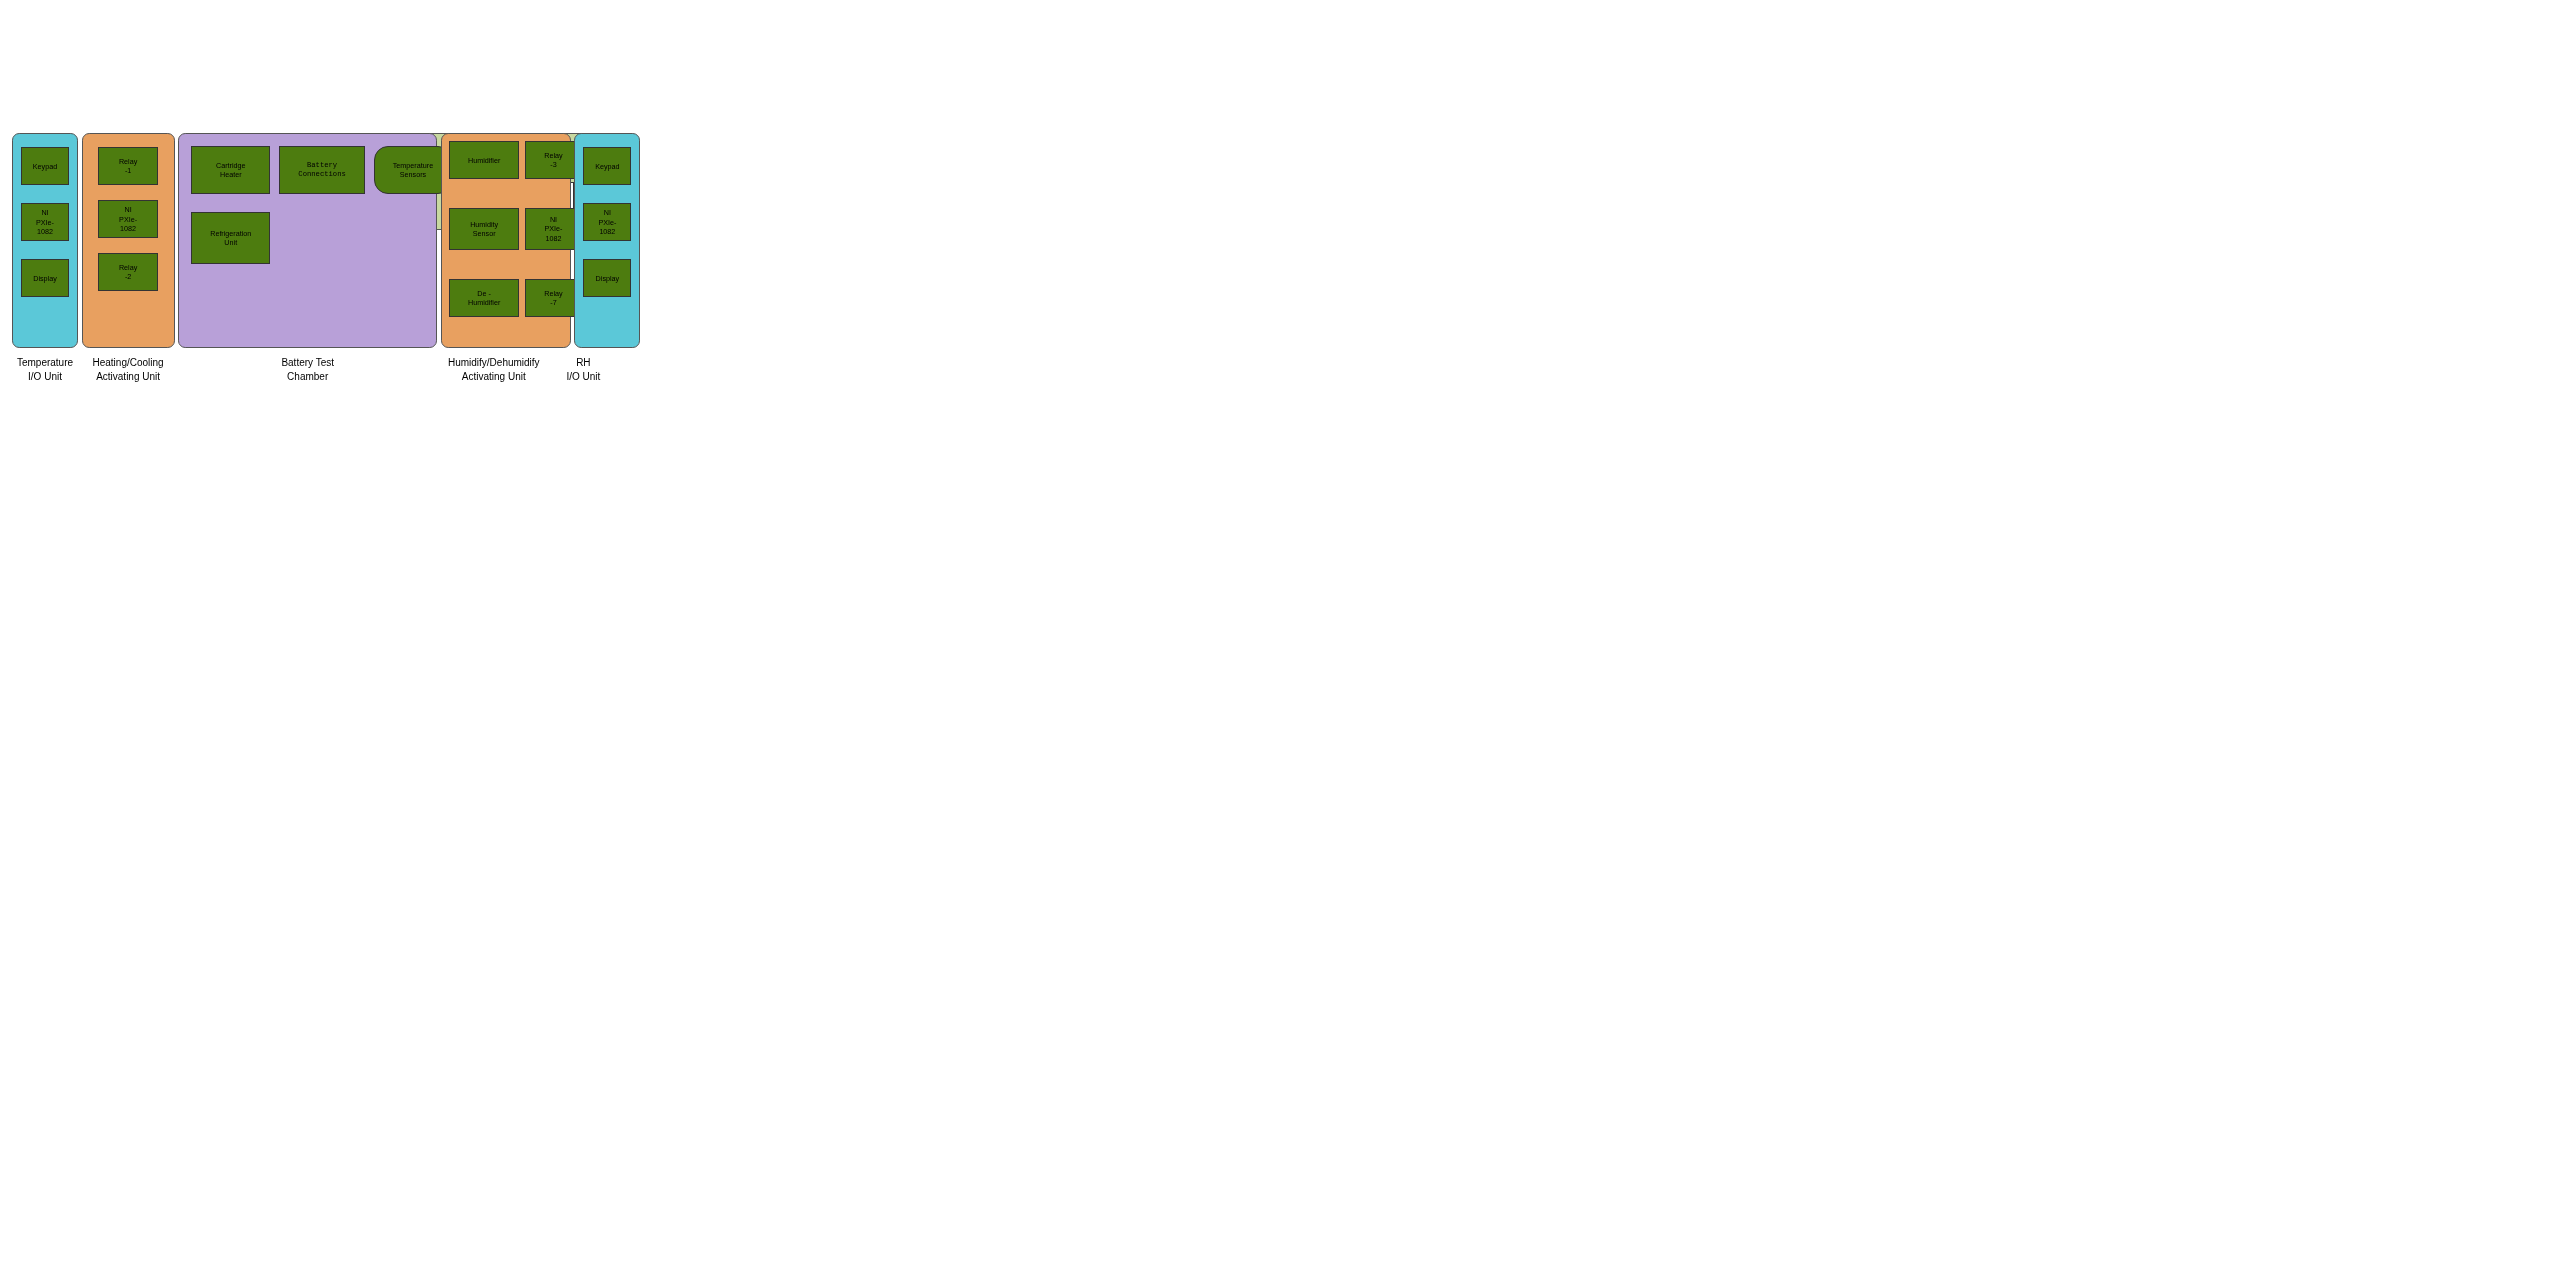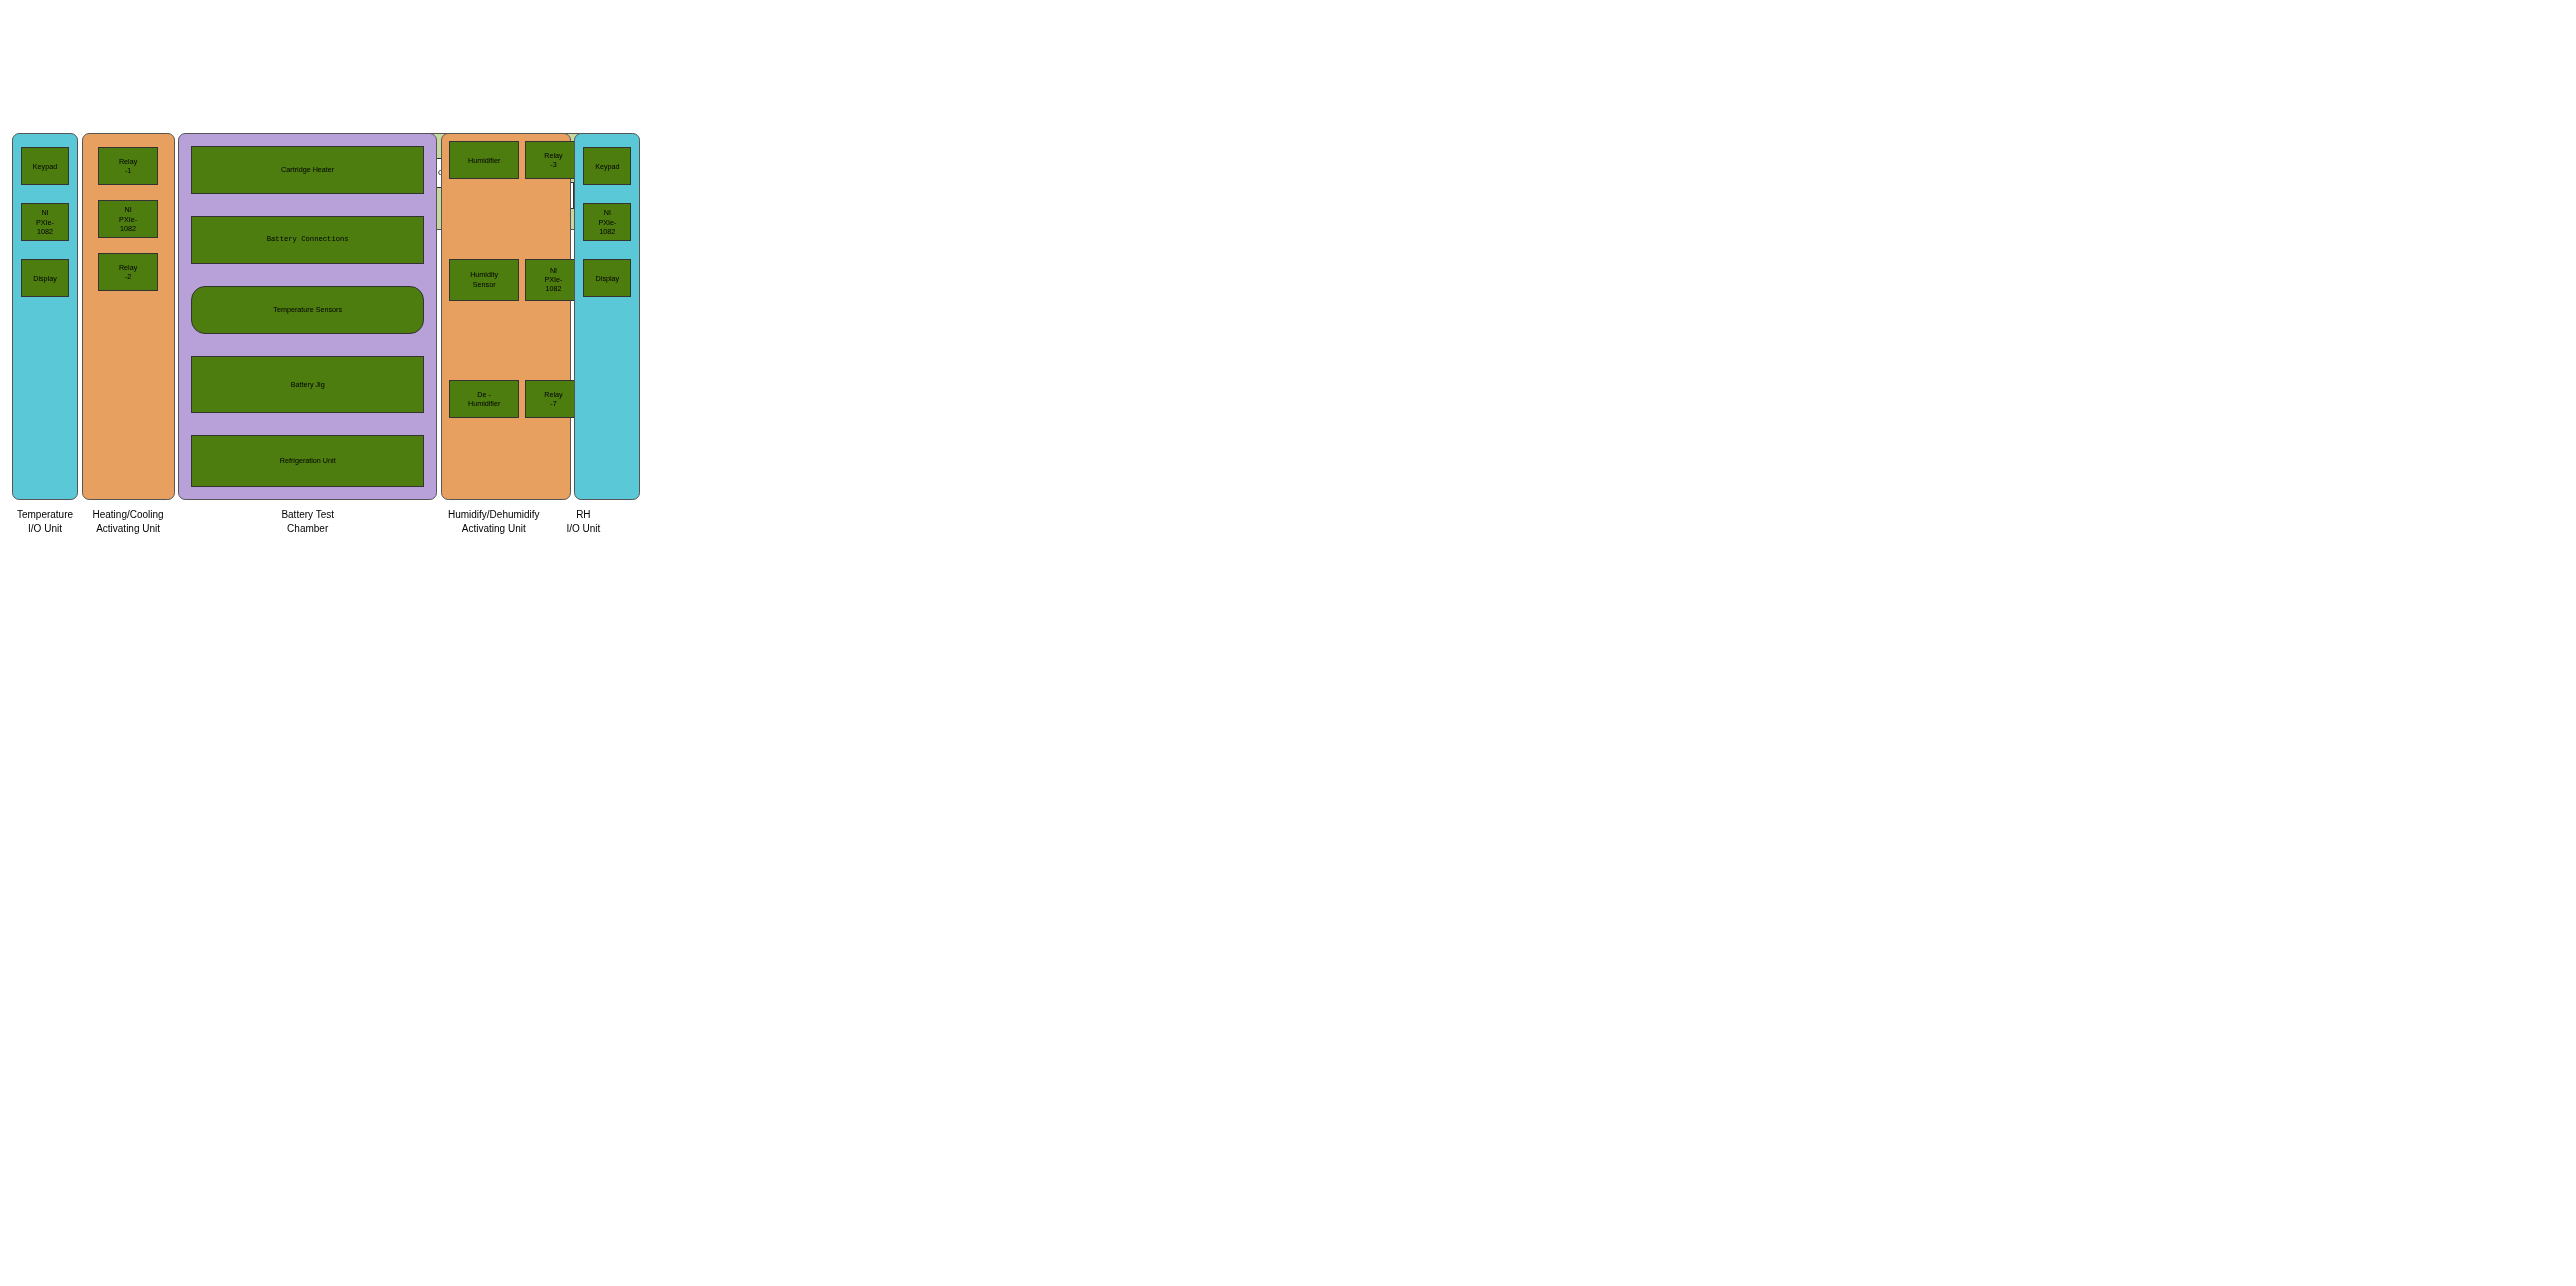--- a/index.html
+++ b/index.html
@@ -153,21 +153,21 @@
       <div class="panel-box" style="width:48px; height:30px; margin: 18px auto;">NI PXIe-1082</div>
       <div class="panel-box" style="width:48px; height:24px; margin: 18px auto 6px auto;">Display</div>
     </div>
 
     <div class="panel panel-orange">
       <div class="panel-box" style="width:60px; height:24px; margin: 6px auto 0 auto;">Relay -1</div>
       <div class="panel-box" style="width:60px; height:30px; margin: 15px auto;">NI PXIe-1082</div>
       <div class="panel-box" style="width:60px; height:16px; margin: 15px auto 6px auto;">Relay -2</div>
     </div>
 
-    <div class="panel panel-purple" style="display:grid; grid-template-columns:1fr; grid-template-rows:1fr 1fr 1fr; gap:22px; padding:12px;">
+    <div class="panel panel-purple" style="display:grid; grid-template-columns:1fr 1fr 1fr 1fr; grid-template-rows:1fr 1fr 1fr; gap:9px; padding:12px;">
       <div class="panel-box" style="height:48px;">Cartridge
 Heater</div>
       <div class="panel-box" style="height:48px;font-family:Liberation Mono, monospace;">Battery
 Connections</div>
       <div class="panel-box" style="height:48px;border-radius:14px;">Temperature
 Sensors</div>
       <div class="panel-box" style="height:57px;">Battery Jig</div>
       <div class="panel-box" style="height:52px;">Refrigeration
 Unit</div>
     </div>

